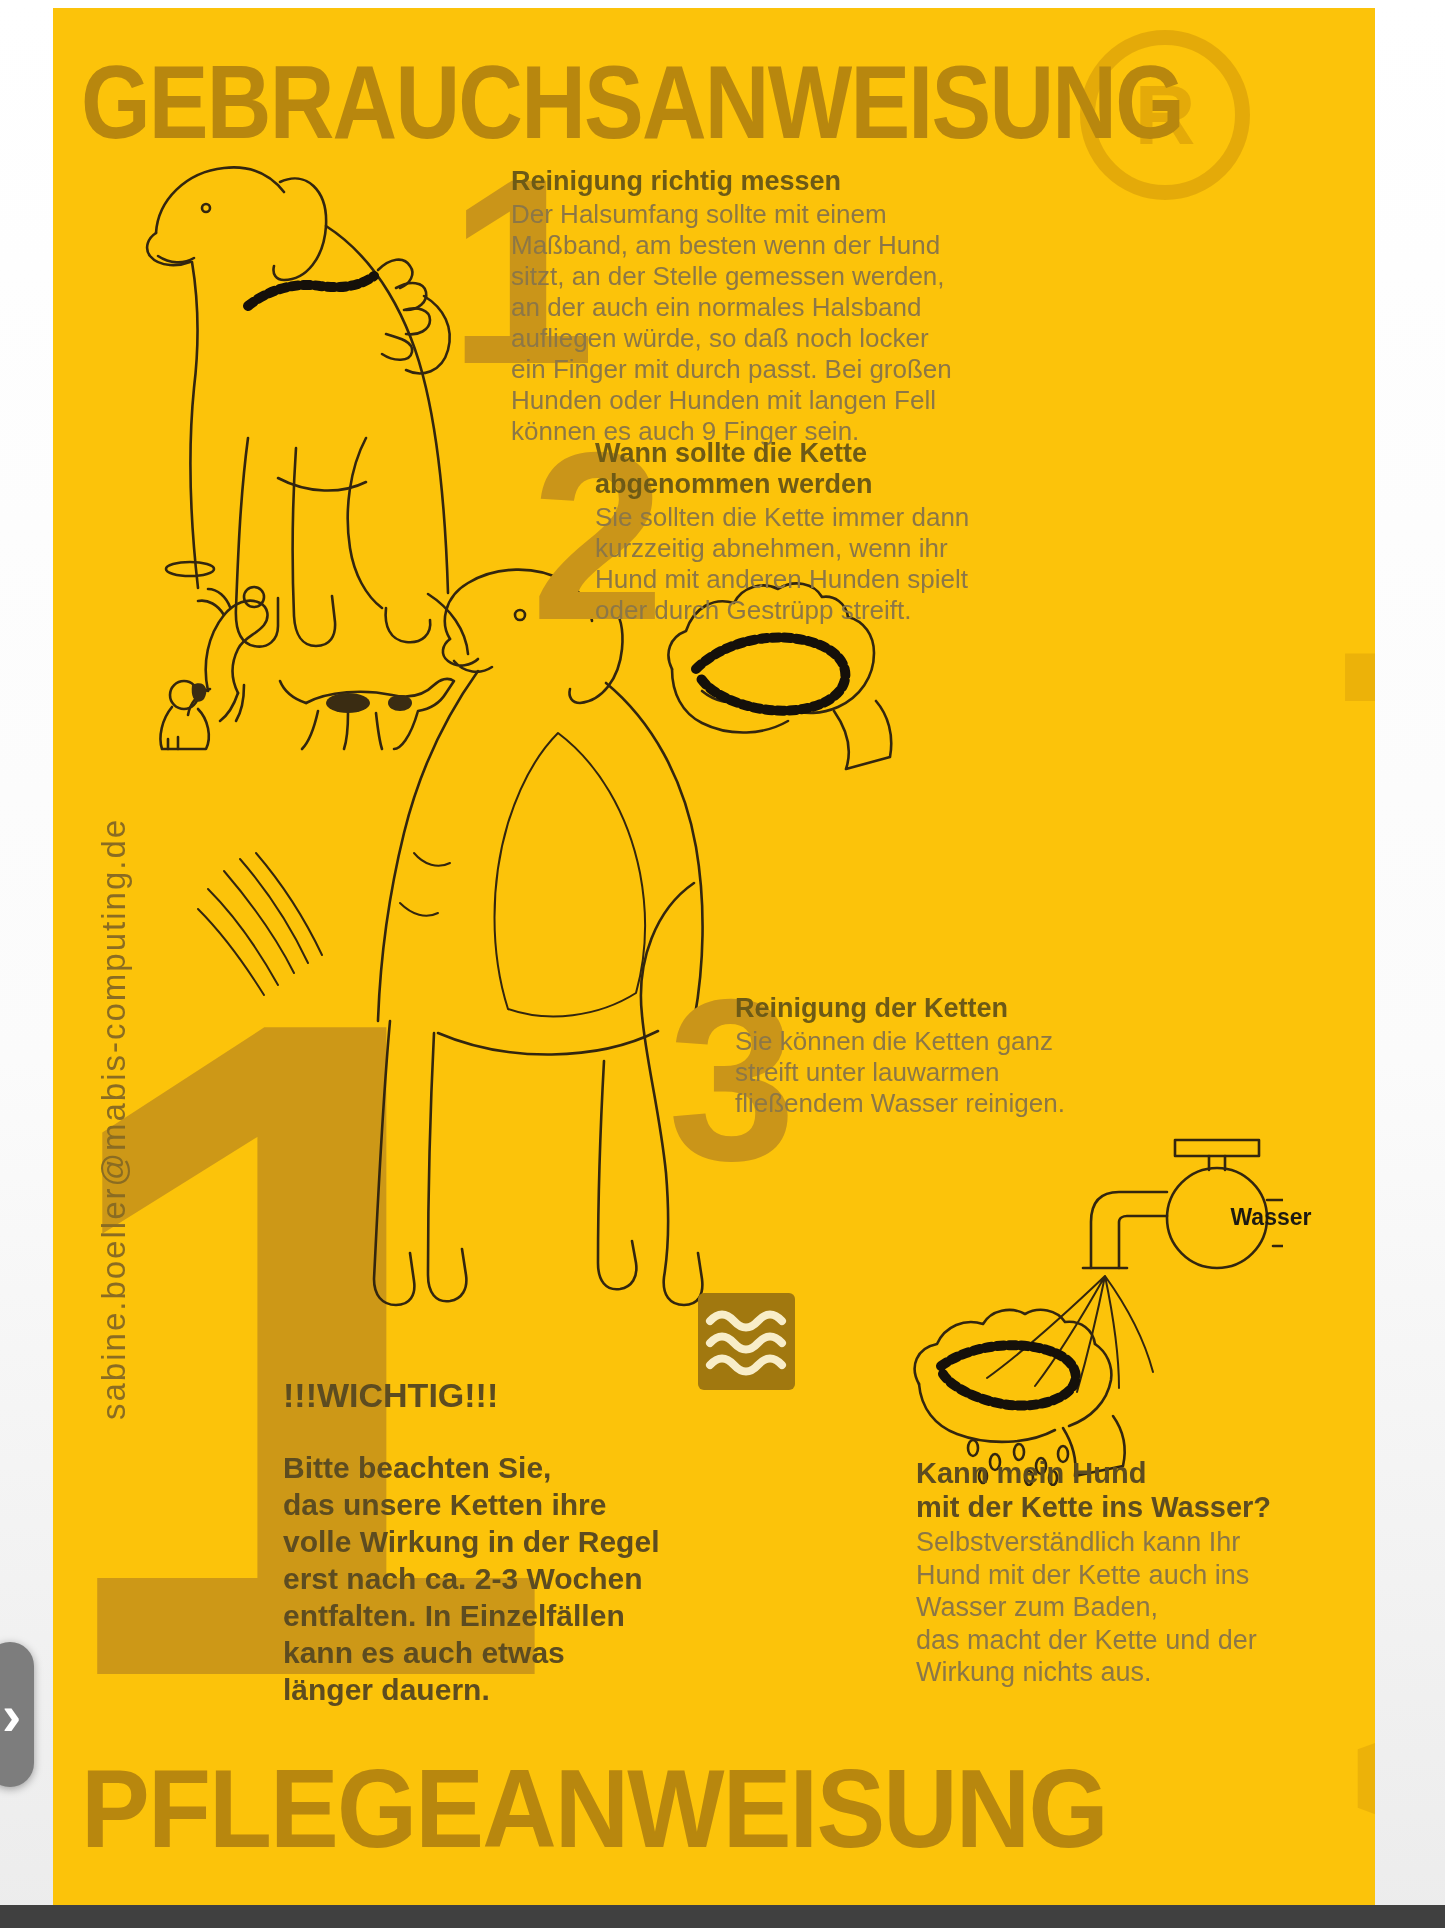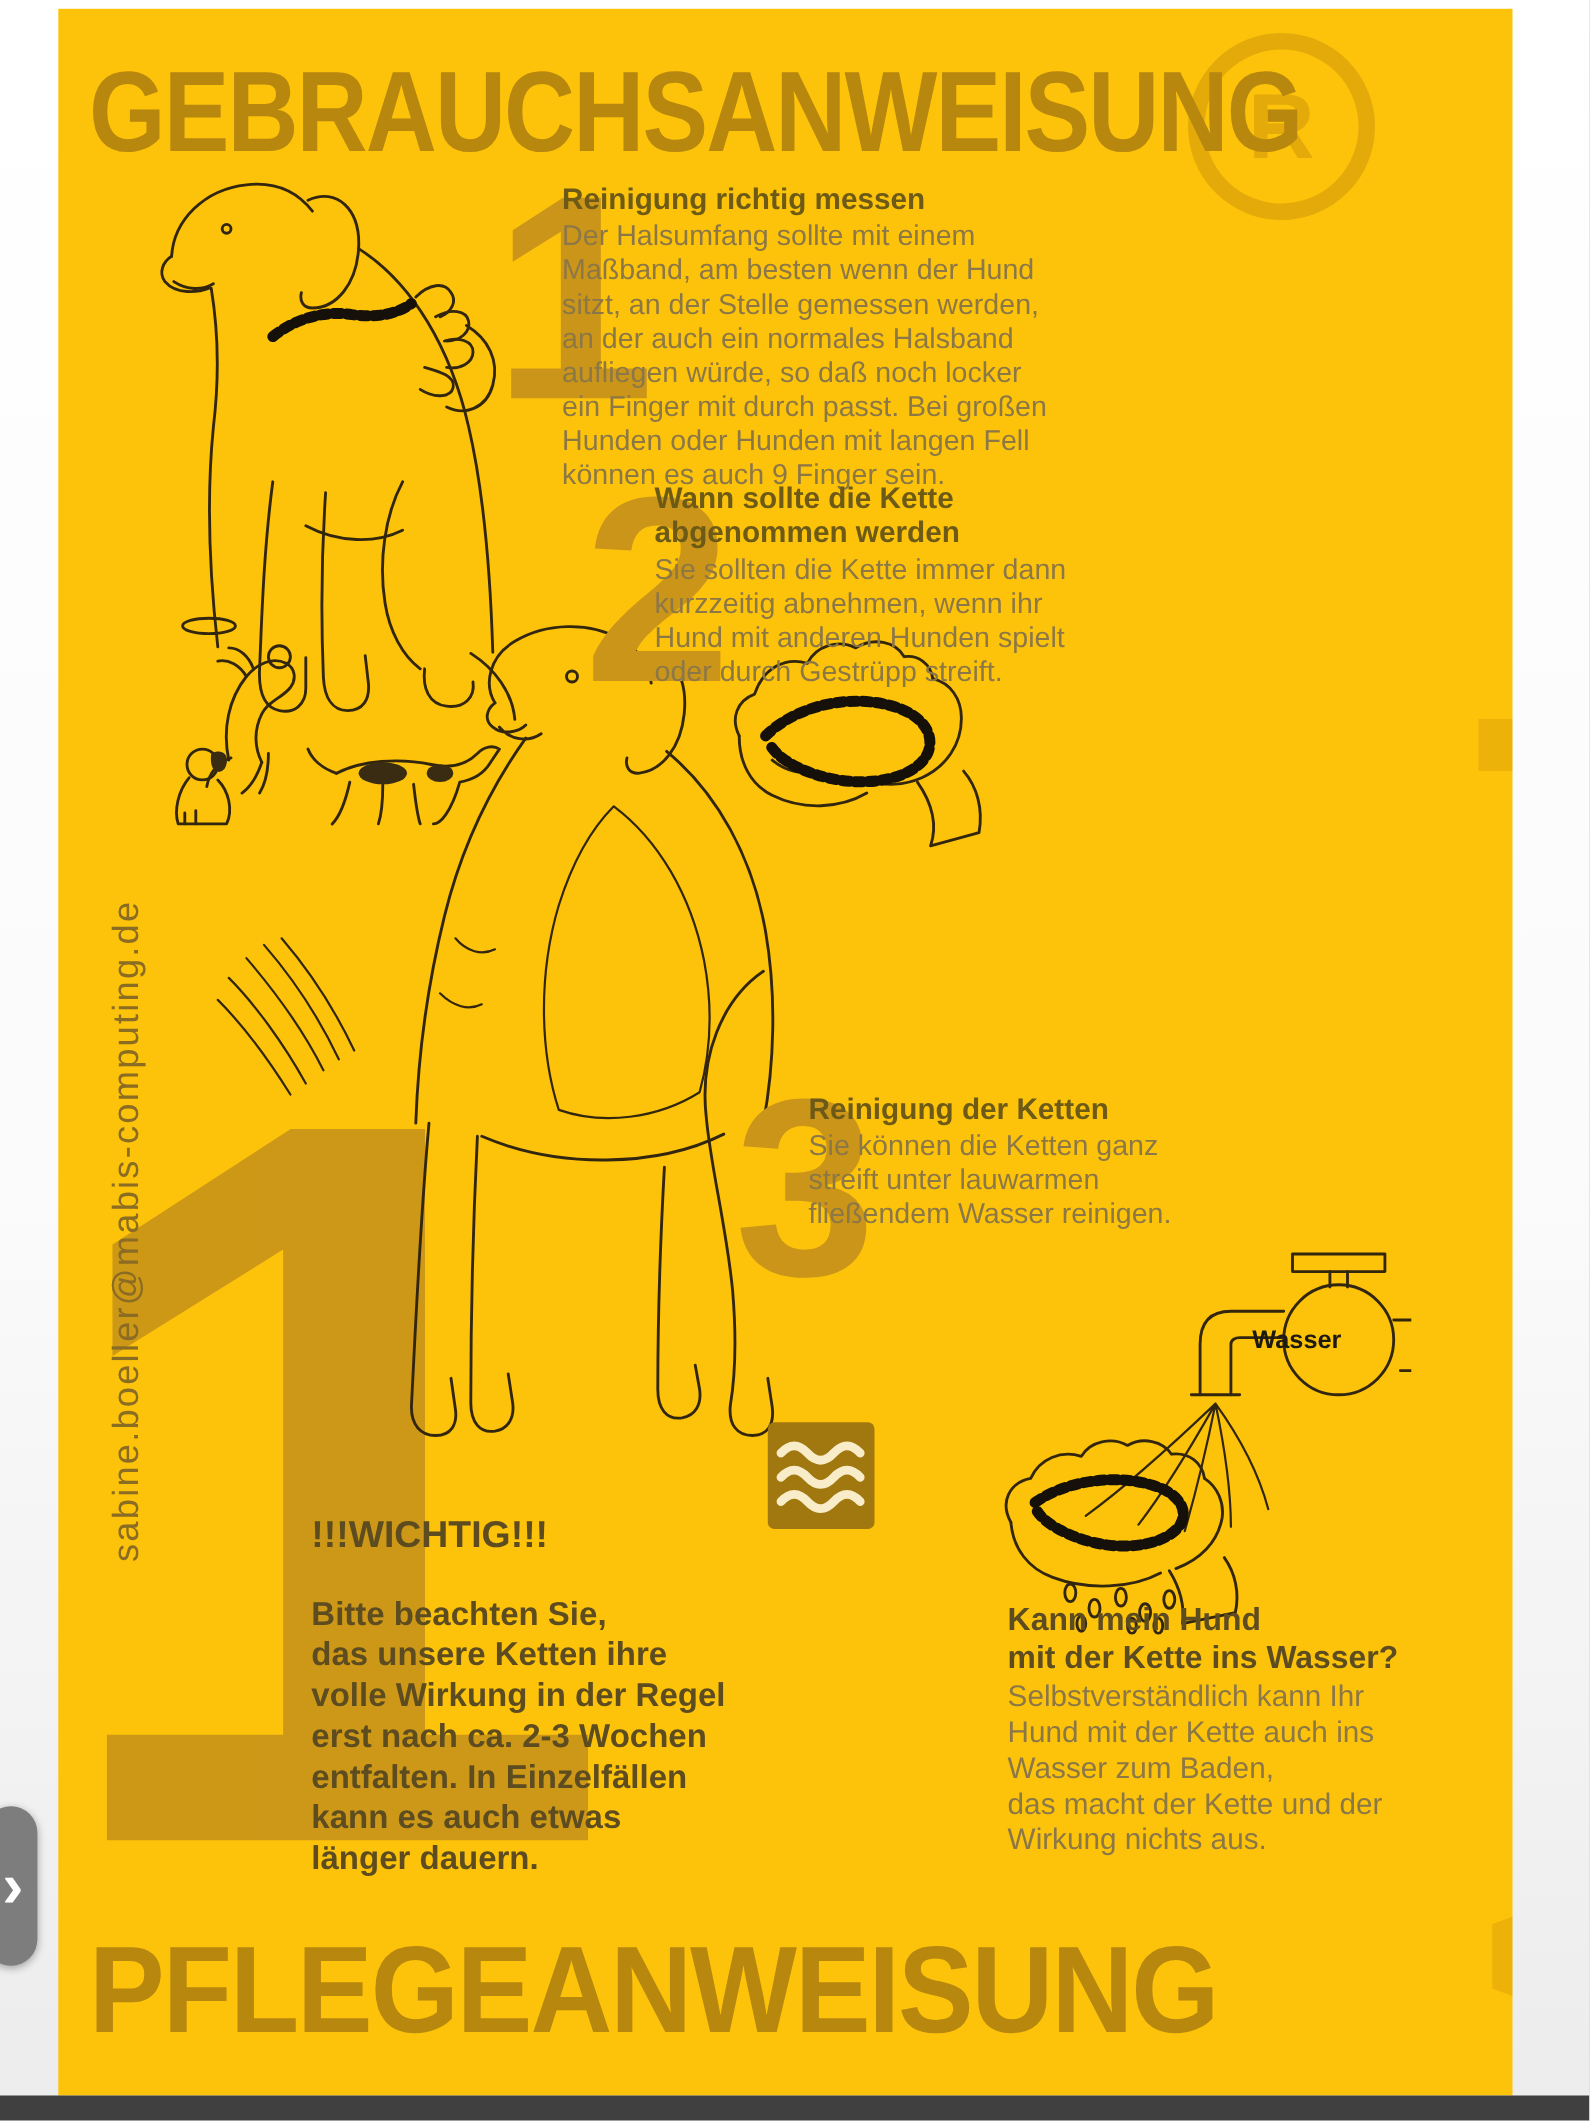--- a/index.html
+++ b/index.html
@@ -133,21 +133,21 @@
         <ellipse cx="150" cy="322" rx="5" ry="8"></ellipse>
           <ellipse cx="172" cy="336" rx="5" ry="8"></ellipse>
         <ellipse cx="196" cy="326" rx="5" ry="8"></ellipse>
           <ellipse cx="218" cy="340" rx="5" ry="8"></ellipse>
         <ellipse cx="240" cy="328" rx="5" ry="8"></ellipse>
           <ellipse cx="160" cy="350" rx="4" ry="7"></ellipse>
         <ellipse cx="206" cy="352" rx="4" ry="7"></ellipse>
           <ellipse cx="230" cy="352" rx="4" ry="7"></ellipse>
       </g>
     </svg>
-    <div class="abs tap-label" style="left:1056px;top:1196px;width:140px;">Wasser</div>
+    <div class="abs tap-label" style="left:1148px;top:1196px;width:140px;">Wasser</div>
 
     <div class="abs wave" style="left:645px;top:1285px;">
       <svg width="97" height="97" viewBox="0 0 97 97">
         <path d="M12,28 q12,-13 24,0 t24,0 t24,0"></path>
         <path d="M12,50 q12,-13 24,0 t24,0 t24,0"></path>
         <path d="M12,72 q12,-13 24,0 t24,0 t24,0"></path>
       </svg>
     </div>
 
     <div class="abs big-title" style="left:28px;top:42px;">GEBRAUCHSANWEISUNG</div>

